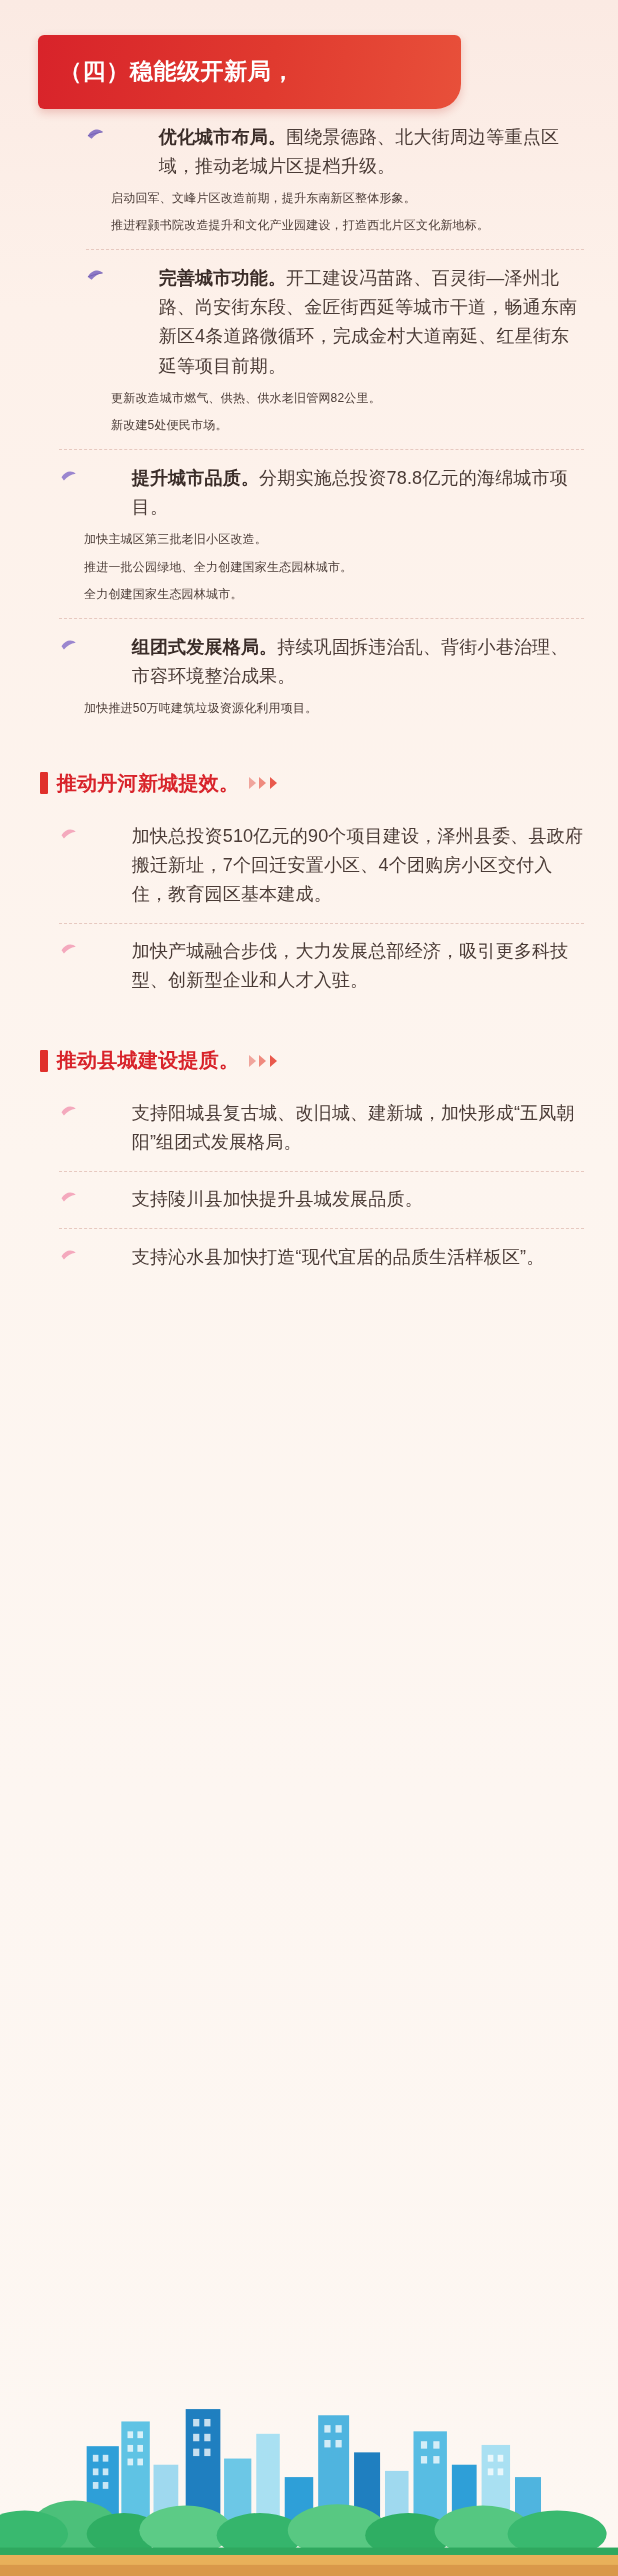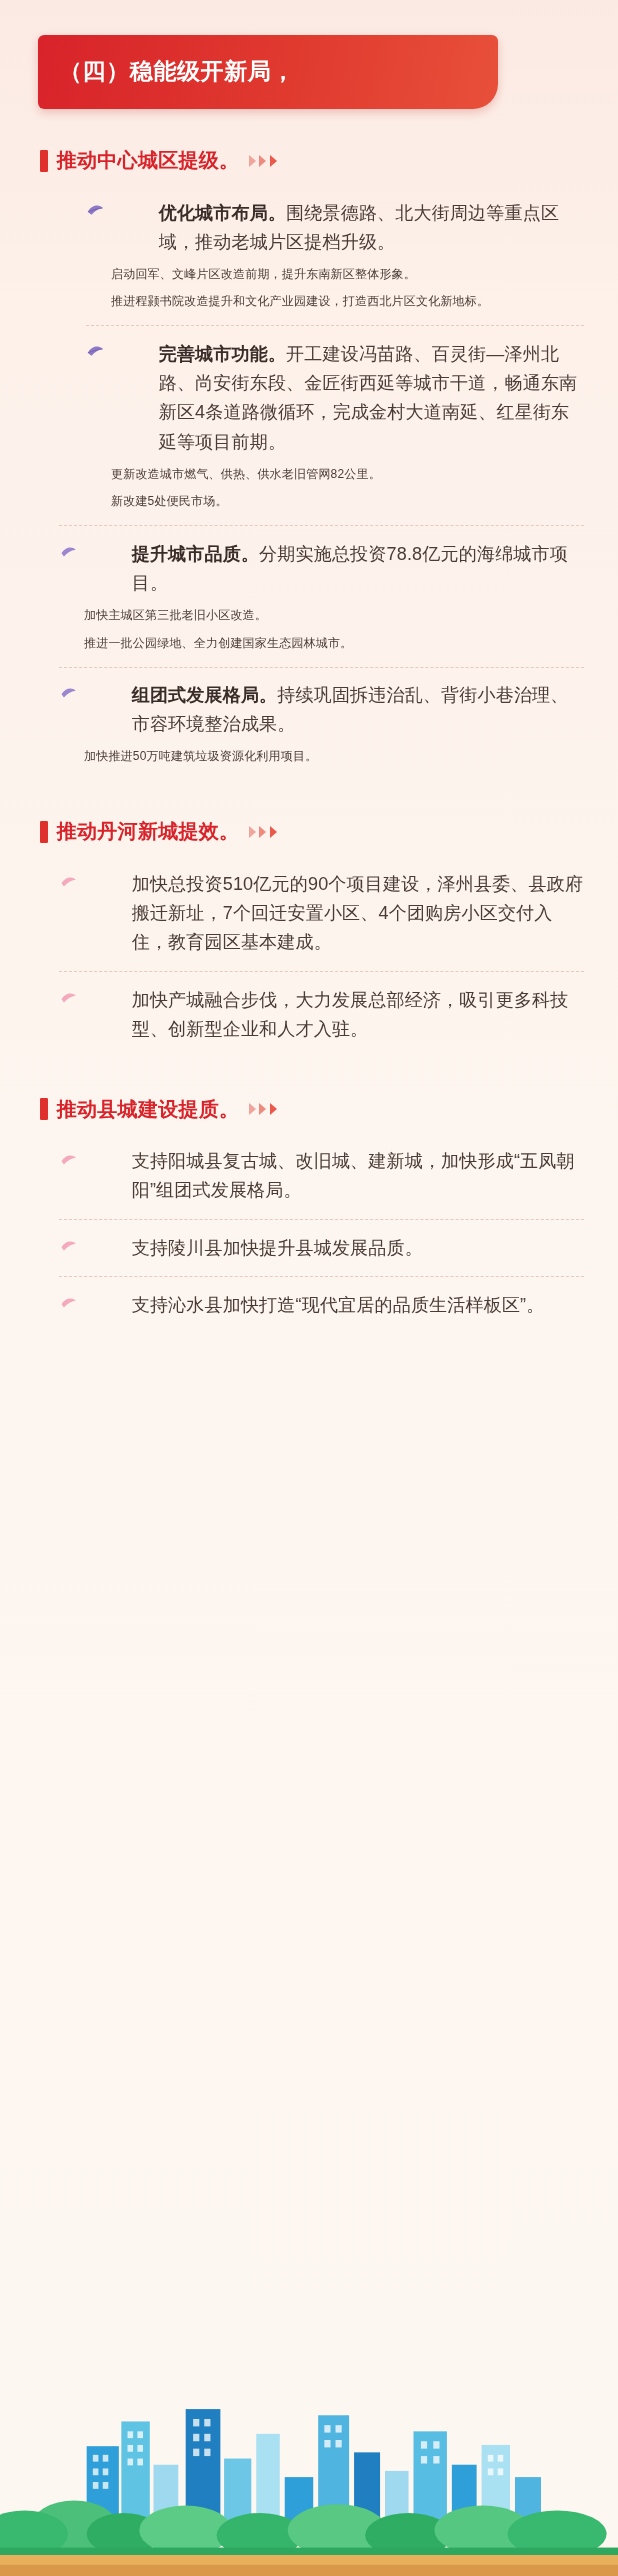--- a/index.html
+++ b/index.html
@@ -13,21 +13,21 @@
     min-height: 2576px;
     position: relative;
     background: linear-gradient(180deg, #fbeae3 0%, #fdf1ea 12%, #fdf5ef 45%, #fdf6f1 70%, #fdf7f2 100%);
     padding: 0 0 0 0;
     overflow: hidden;
   }
 
   
   .title-banner {
     margin: 35px 0 0 38px;
-    width: 460px;
+    width: 423px;
     background: linear-gradient(100deg, #d8232a 0%, #e03a2f 55%, #e8503a 100%);
     border-radius: 6.2px 6.2px 25px 6.2px;
     padding: 18.6px 21px 21px 21px;
     box-shadow: 0 3.7px 8.7px rgba(190,40,30,0.22);
     position: relative;
   }
   .title-banner .ln {
     color: #ffffff;
     font-size: 23px;
     font-weight: bold;
@@ -139,29 +139,20 @@
 </style>
 </head>
 <body>
 
 <div class="page">
 
   <div class="title-banner">
     <div class="ln">（四）稳能级开新局，</div>
   </div>
 
-  <div class="section-head">
-    <span class="bar"></span>
-    <span class="txt">推动中心城区提级。</span>
-    <span class="chev">
-        <i></i>
-        <i></i>
-        <i></i>
-      </span>
-  </div>
 
   <div class="group">
 
     <div class="block">
       <div class="lead">
         <span class="ico">
           <svg width="18.6" height="15" viewBox="0 0 30 24">
             <path d="M3 14 C10 2, 22 2, 27 8 C20 9, 14 13, 9 19 C7 17, 4 16, 3 14 Z" fill="#8d79c6"></path>
             <path d="M3 14 C9 12, 18 9, 27 8" stroke="#6f5bb0" stroke-width="1.2" fill="none"></path>
           </svg>
@@ -193,20 +184,21 @@
       <div class="lead">
         <span class="ico">
           <svg width="18.6" height="15" viewBox="0 0 30 24">
             <path d="M4 15 C10 4, 21 3, 27 9 C19 10, 13 14, 8 20 C6 18, 5 16, 4 15 Z" fill="#9b86cf"></path>
           </svg>
         </span>
         <span class="body"><span class="hl">提升城市品质。</span><span>分期实施总投资78.8亿元的海绵城市项目。</span></span>
       </div>
       <div class="sub">加快主城区第三批老旧小区改造。</div>
       <div class="sub">推进一批公园绿地、全力创建国家生态园林城市。</div>
+      <div class="sub">全力创建国家生态园林城市。</div>
     </div>
 
     <div class="block">
       <div class="lead">
         <span class="ico">
           <svg width="18.6" height="15" viewBox="0 0 30 24">
             <path d="M4 15 C10 4, 21 3, 27 9 C19 10, 13 14, 8 20 C6 18, 5 16, 4 15 Z" fill="#9b86cf"></path>
           </svg>
         </span>
         <span class="body"><span class="hl">组团式发展格局。</span><span>持续巩固拆违治乱、背街小巷治理、市容环境整治成果。</span></span>

